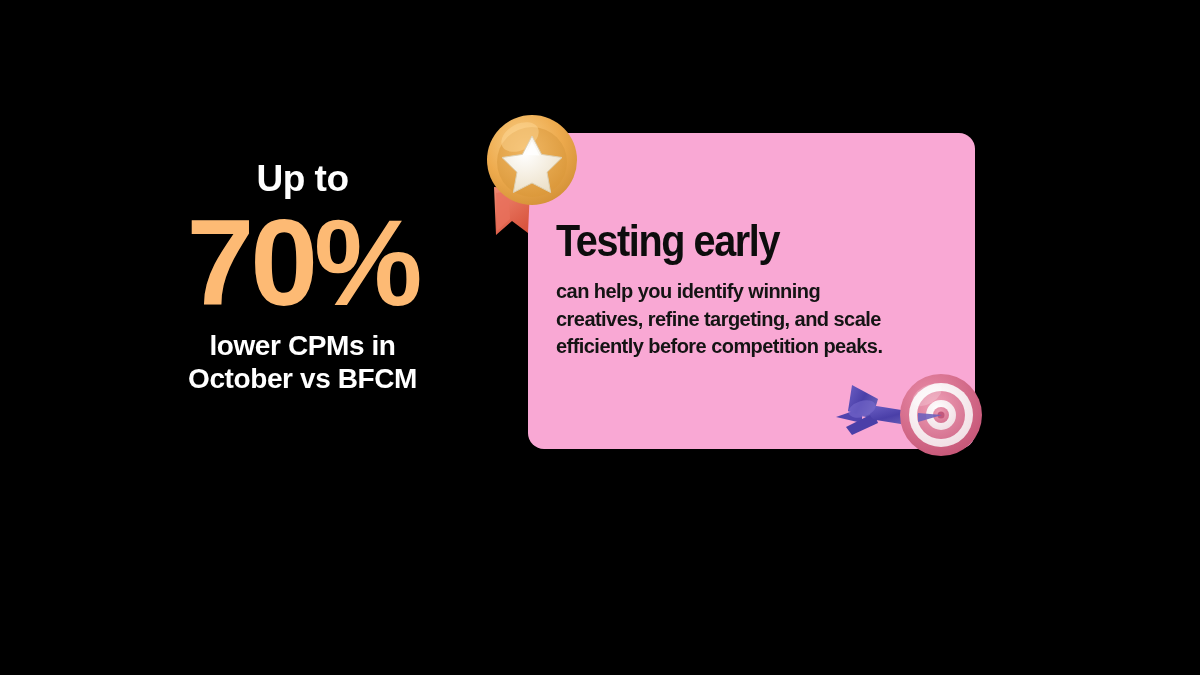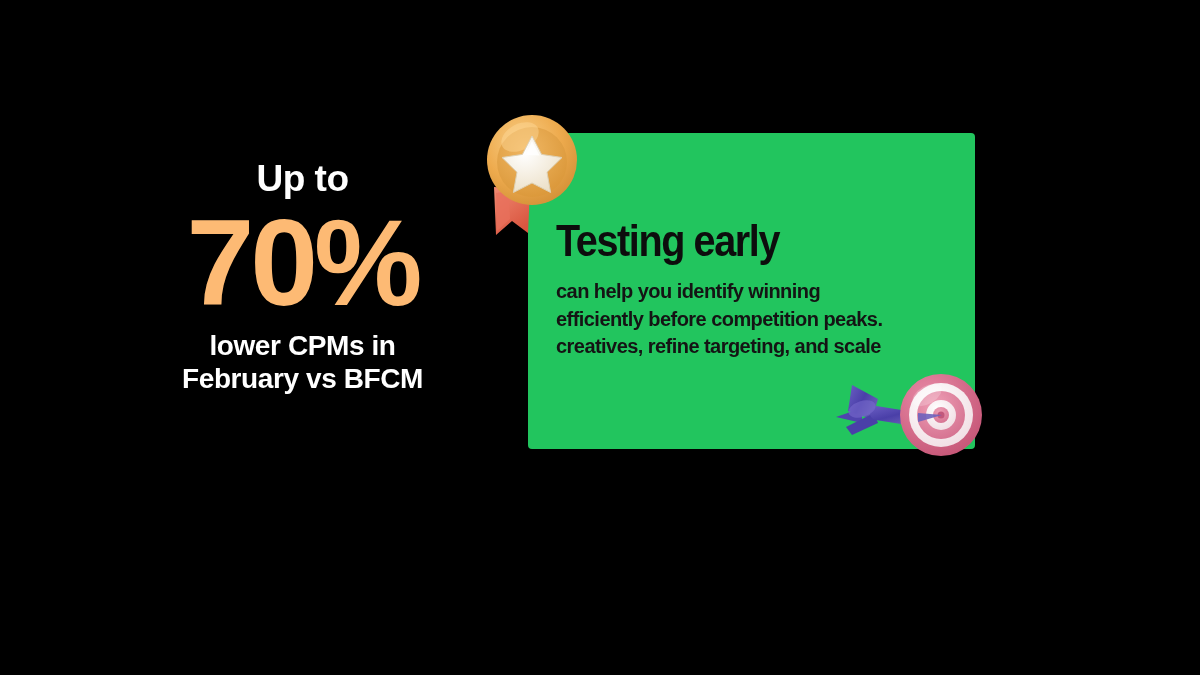--- a/index.html
+++ b/index.html
@@ -51,22 +51,22 @@
     letter-spacing:-0.4px;
     line-height:1.18;
   }
   #stat-caption .cap-line { display:block; }
 
   
   #tip-card {
     position:absolute;
     left:528px; top:133px;
     width:447px; height:316px;
-    background:#22c55e;
-    border-radius:4px;
+    background:#f9a8d4;
+    border-radius:16px;
   }
 
   #tip-heading {
     position:absolute;
     left:28px; top:85px;
     font-size:45px;
     font-weight:700;
     color:#0d0d0d;
     letter-spacing:-1.6px;
     line-height:1;
@@ -108,32 +108,32 @@
 
 <div id="stage">
 
   <div id="stat-block">
     <div id="stat-eyebrow">Up to</div>
 
     <div id="stat-value">70%</div>
 
     <div id="stat-caption">
       <span class="cap-line">lower CPMs in</span>
-      <span class="cap-line">February vs BFCM</span>
+      <span class="cap-line">October vs BFCM</span>
     </div>
   </div>
 
   <div id="tip-card">
 
     <div id="tip-heading">Testing early</div>
 
     <div id="tip-body">
       <span class="body-line">can help you identify winning</span>
+      <span class="body-line">creatives, refine targeting, and scale</span>
       <span class="body-line">efficiently before competition peaks.</span>
-      <span class="body-line">creatives, refine targeting, and scale</span>
     </div>
   </div>
 
   <svg id="medal-icon" viewBox="0 0 112 140">
     <defs>
       <radialGradient id="discGrad" cx="38%" cy="30%" r="78%">
         <stop offset="0%" stop-color="#f8cd85"></stop>
         <stop offset="55%" stop-color="#eeab4e"></stop>
         <stop offset="100%" stop-color="#d18f35"></stop>
       </radialGradient>

